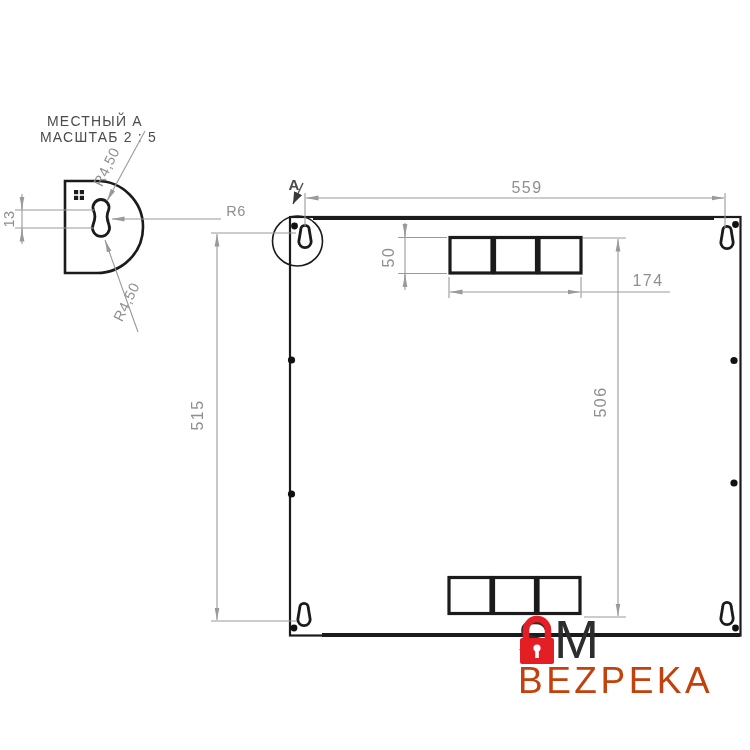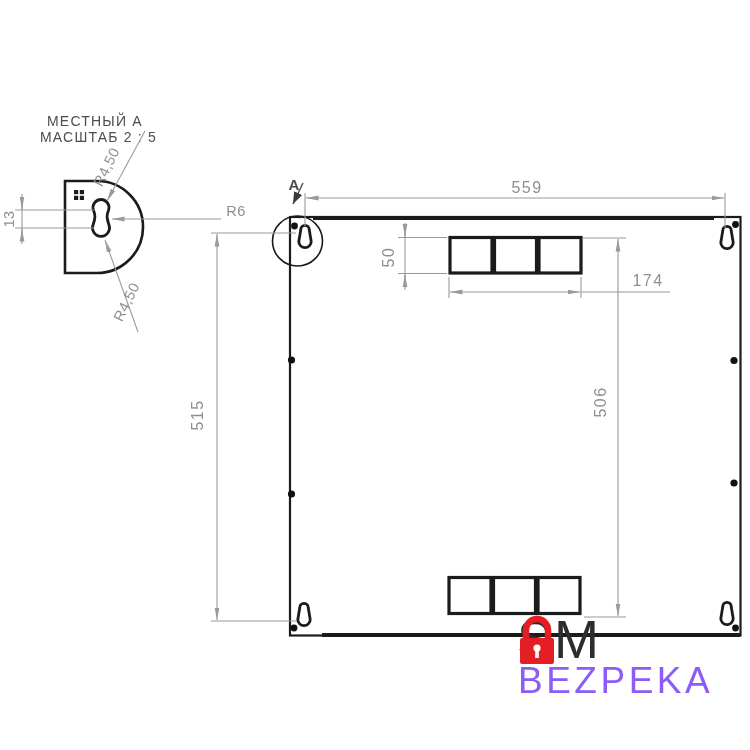--- a/index.html
+++ b/index.html
@@ -9,21 +9,21 @@
   svg text{font-family:"Liberation Sans",sans-serif;}
   .dim-text{fill:#8f8f8f;font-size:16px;letter-spacing:1.5px;}
   .dim-text-s{fill:#8f8f8f;font-size:14.5px;letter-spacing:0.5px;}
   .title-text{fill:#4d4d4d;font-size:14px;letter-spacing:1.2px;}
   .label-a{fill:#4a4a4a;font-size:15px;font-weight:bold;}
   .wm{position:absolute;left:517px;top:612px;z-index:3;}
   .brand-row{display:flex;align-items:flex-start;font-size:54px;line-height:1;
              color:#2d2d2d;letter-spacing:1px;}
   .brand-row .lock-wrap{margin:9px 2px 0 2px;}
   .wm-sub{position:absolute;left:518px;top:662px;z-index:3;font-size:37px;line-height:1;
-          color:#8b5cf6;letter-spacing:3.5px;}
+          color:#c2410c;letter-spacing:3.5px;}
 </style>
 </head>
 <body>
 
 <div class="stage">
 
 <svg width="750" height="750" viewBox="0 0 750 750">
   <defs>
     <marker id="arrG" markerUnits="userSpaceOnUse" markerWidth="14" markerHeight="7" refX="12.5" refY="3" orient="auto-start-reverse">
       <path d="M0,0.6 L12.5,3 L0,5.4 Z" fill="#9a9a9a"></path>

